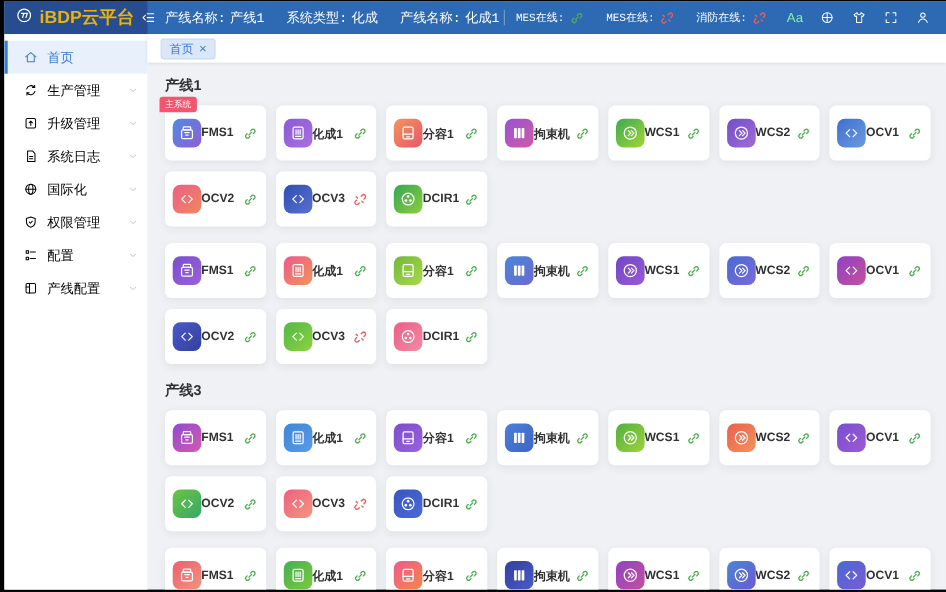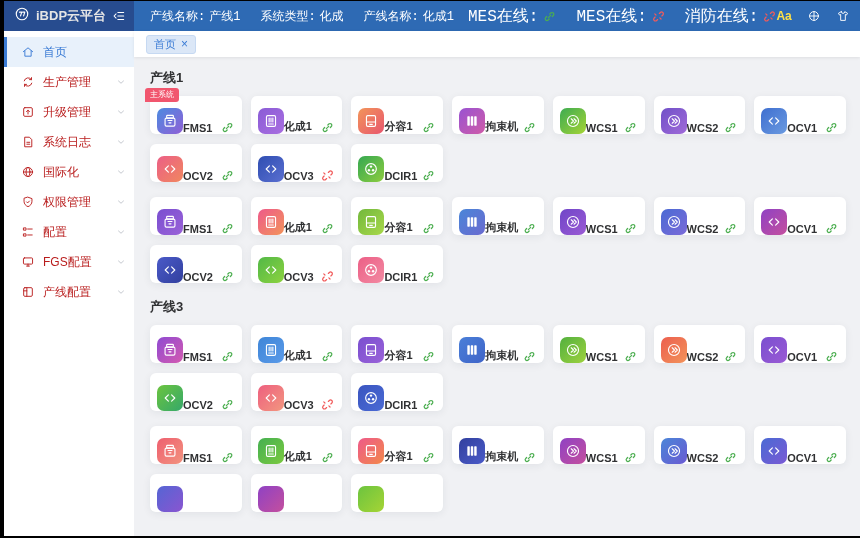--- a/index.html
+++ b/index.html
@@ -5,49 +5,49 @@
   * { margin:0; padding:0; box-sizing:border-box; }
   html,body { width:860px; height:538px; background:#000; overflow:hidden;
     font-family:"Liberation Sans","DejaVu Sans",sans-serif; }
   .app { position:absolute; left:4px; top:1px; width:856px; height:535px;
     display:flex; flex-direction:column; background:#f0f1f4; }
 
   
   .header { height:30px; display:flex; align-items:stretch; background:#2e6ab4; flex:0 0 30px; }
   .logo-bar { width:130px; background:#274c8f; display:flex; align-items:center; padding:0 8px 0 10px; gap:6px; flex:0 0 130px; }
   .logo-bar svg { flex:0 0 auto; }
-  .logo-title { color:#e5e5e5; font-size:13px; font-weight:bold; white-space:nowrap; flex:1; }
+  .logo-title { color:#eab308; font-size:16px; font-weight:bold; white-space:nowrap; flex:1; }
   .collapse-btn { display:flex; align-items:center; cursor:pointer; }
   .header-info { display:flex; align-items:center; gap:20px; margin-left:16px;font-family:Liberation Mono, monospace; }
   .info-item { color:#fff; font-size:12px; white-space:nowrap; display:flex; gap:4px; }
   .header-divider { width:1px; height:14px; background:rgba(255,255,255,.35); margin:0 4px; align-self:center; }
-  .status-item { color:#fff; font-size:16px; display:flex; align-items:center; gap:5px; white-space:nowrap; }
+  .status-item { color:#fff; font-size:10px; display:flex; align-items:center; gap:5px; white-space:nowrap; }
   .header-right { margin-left:auto; display:flex; align-items:center; gap:15px; padding-right:14px; color:#fff; }
-  .hdr-icon { display:flex; align-items:center; cursor:pointer; font-size:12px; font-weight:bold; color:#fde047; }
+  .hdr-icon { display:flex; align-items:center; cursor:pointer; font-size:12px; font-weight:normal; color:#86efac; }
 
   
   .body { flex:1; display:flex; min-height:0; }
   .sidebar { width:130px; flex:0 0 130px; background:#fff; padding-top:6px; }
   .menu-item { height:30px; display:flex; align-items:center; gap:8px; padding:0 8px 0 14px;
-    font-size:12px; color:#b91c1c; cursor:pointer; border-left:3px solid transparent; }
+    font-size:12px; color:#000000; cursor:pointer; border-left:3px solid transparent; }
   .menu-item.active { background:#e8f1fb; color:#3a7bd5; border-left-color:#3a7bd5; }
   .menu-item .mi-icon { display:flex; align-items:center; color:inherit; }
   .menu-item .chev { margin-left:auto; color:#b9bec7; display:flex; align-items:center; }
 
   .main { flex:1; display:flex; flex-direction:column; min-width:0; }
   .tabbar { height:26px; flex:0 0 26px; background:#fff; display:flex; align-items:center;
     padding:0 12px; box-shadow:0 1px 3px rgba(0,0,0,.08); position:relative; z-index:2; }
   .tab { background:#dbe7f7; border:1px solid #c6d9f2; color:#3a7bd5; font-size:11px;
     border-radius:3px; padding:1px 7px; display:flex; align-items:center; gap:5px; cursor:pointer; }
   .tab-close { font-size:12px; line-height:1; cursor:pointer; }
 
   .content { flex:1; overflow:hidden; padding:6px 14px 0 16px; }
   .section-title { font-size:13px; font-weight:bold; color:#303133; margin:6px 0 9px; }
   .grid { display:grid; grid-template-columns:repeat(7,minmax(0,1fr)); gap:10px 9px; margin-bottom:15px; }
-  .card { background:#fff; border-radius:6px; height:38px; display:flex; align-items:flex-end;
+  .card { background:#fff; border-radius:6px; height:50px; display:flex; align-items:center;
     padding:0 8px 0 7px; gap:0; box-shadow:0 2px 8px rgba(31,45,61,.07); position:relative; cursor:pointer; }
   .card-icon { width:26px; height:26px; border-radius:7px; display:flex; align-items:center;
     justify-content:center; flex:0 0 26px; }
   .card-label { font-size:11px; font-weight:bold; color:#303133; flex:1; white-space:nowrap;
     overflow:hidden; text-overflow:ellipsis; }
   .link-wrap { display:flex; align-items:center; flex:0 0 auto; }
   .badge { position:absolute; top:-8px; left:-5px; background:#f1566e; color:#fff; font-size:8px;
     line-height:1; padding:3px 5px; border-radius:3px 3px 3px 0; z-index:2; white-space:nowrap; }
 </style>
 </head>
@@ -235,34 +235,20 @@
           <span>配置</span>
           <span class="chev">
             <svg width="10" height="10" viewBox="0 0 24 24" fill="none" stroke="currentColor" stroke-width="2" stroke-linecap="round" stroke-linejoin="round">
               <path d="M6 9.5l6 5.5 6-5.5"></path>
             </svg>
           </span>
         </div>
         <div class="menu-item">
           <span class="mi-icon">
             <svg width="14" height="14" viewBox="0 0 24 24" fill="none" stroke="currentColor" stroke-width="1.6" stroke-linecap="round" stroke-linejoin="round">
-              <rect x="4.2" y="5" width="15.6" height="10.6" rx="1.6"></rect>
-              <path d="M9.6 19h4.8M12 15.6V19"></path>
-            </svg>
-          </span>
-          <span>FGS配置</span>
-          <span class="chev">
-            <svg width="10" height="10" viewBox="0 0 24 24" fill="none" stroke="currentColor" stroke-width="2" stroke-linecap="round" stroke-linejoin="round">
-              <path d="M6 9.5l6 5.5 6-5.5"></path>
-            </svg>
-          </span>
-        </div>
-        <div class="menu-item">
-          <span class="mi-icon">
-            <svg width="14" height="14" viewBox="0 0 24 24" fill="none" stroke="currentColor" stroke-width="1.6" stroke-linecap="round" stroke-linejoin="round">
               <rect x="4.6" y="4.6" width="14.8" height="14.8" rx="2"></rect>
               <path d="M10 4.6v14.8M4.6 10H10"></path>
             </svg>
           </span>
           <span>产线配置</span>
           <span class="chev">
             <svg width="10" height="10" viewBox="0 0 24 24" fill="none" stroke="currentColor" stroke-width="2" stroke-linecap="round" stroke-linejoin="round">
               <path d="M6 9.5l6 5.5 6-5.5"></path>
             </svg>
           </span>

